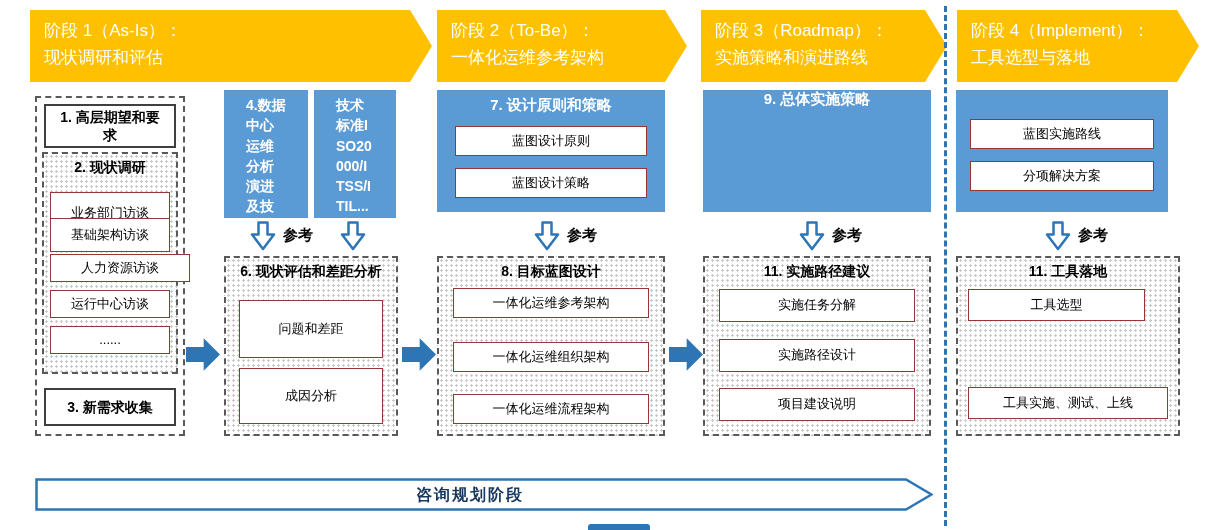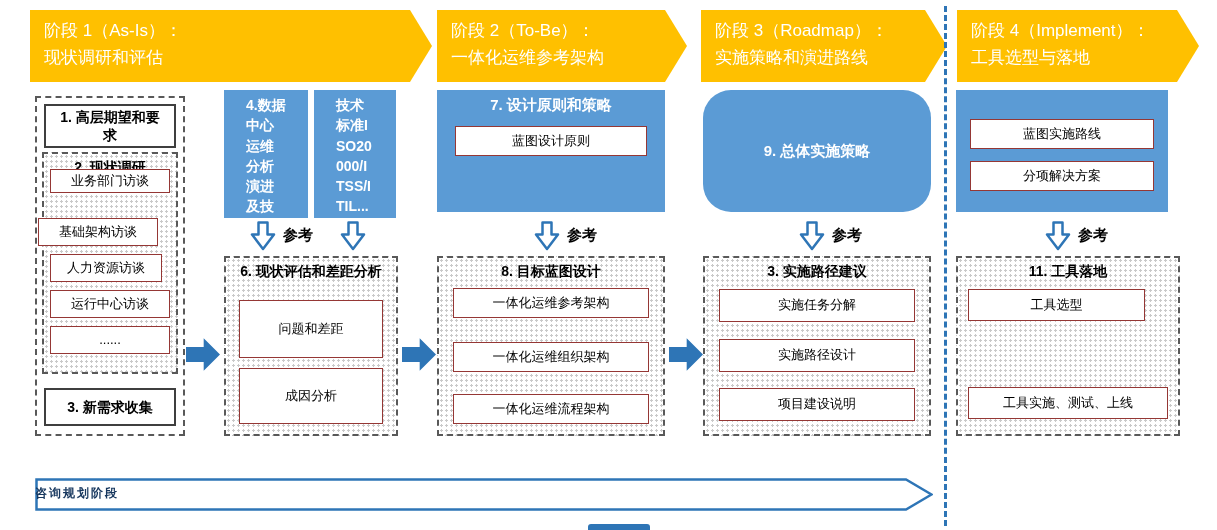--- a/index.html
+++ b/index.html
@@ -27,35 +27,35 @@
   .dashedbox {
     position:absolute; border:2px dashed #595959; background-color:#fff;
     background-image:radial-gradient(circle, #c9c9c9 1px, transparent 1.2px);
     background-size:5px 5px;
   }
   .boxtitle { font-weight:bold; font-size:14px; text-align:center; padding:4px 12px 0; color:#000; line-height:1.3; }
 
   .bluebox { position:absolute; background:#5B9BD5; color:#fff; font-weight:bold; }
   .refblue { font-size:14px; padding:5px 22px; word-break:break-all; line-height:1.45; text-align:left; }
   .bluetitle { font-size:15px; text-align:center; padding-top:6px; }
-  .bluecenter { display:flex; align-items:center; justify-content:center; font-size:15px;border-radius:28px; }
+  .bluecenter { display:flex; justify-content:center; font-size:15px; }
 
   .rarrow {
     position:absolute; width:34px; height:37px; background:#2E75B6;
     clip-path:polygon(0 30%, 52% 30%, 52% 6%, 100% 50%, 52% 94%, 52% 70%, 0 70%);
   }
   .darrow { position:absolute; }
   .ref { position:absolute; font-weight:bold; font-size:15px; color:#000; }
 
   .vline { position:absolute; width:0; border-left:3px dashed #2E75B6; }
 
   .barrow { position:absolute; height:33px; }
   .barrow-label {
-    position:absolute; top:7px; left:0; 
-    font-weight:bold; font-size:12px; color:#17375E; letter-spacing:2px;
+    position:absolute; top:7px; left:0; text-align:center;
+    font-weight:bold; font-size:16px; color:#17375E; letter-spacing:2px;
   }
   .stub { position:absolute; background:#2E75B6; border-radius:3px 3px 0 0; }
 </style>
 </head>
 <body>
 
 <div class="stage">
 
   <div class="banner" style="left:30px;width:402px">
     <div>阶段 1（As-Is）：</div>
@@ -72,23 +72,23 @@
   <div class="banner" style="left:957px;width:242px">
     <div>阶段 4（Implement）：</div>
     <div>工具选型与落地</div>
   </div>
 
   <div class="dashed-plain" style="left:35px;top:96px;width:150px;height:340px"></div>
   <div class="solidbox" style="left:44px;top:104px;width:132px;height:44px;padding:2px 8px">1. 高层期望和要求</div>
   <div class="dashedbox" style="left:42px;top:152px;width:136px;height:222px">
     <div class="boxtitle">2. 现状调研</div>
   </div>
-  <div class="whitebox" style="left:50px;top:169px;width:120px;height:24px">业务部门访谈</div>
-  <div class="whitebox" style="left:38px;top:218px;width:120px;height:28px">基础架构访谈</div>
-  <div class="whitebox" style="left:50px;top:254px;width:112px;height:28px">人力资源访谈</div>
+  <div class="whitebox" style="left:50px;top:192px;width:120px;height:42px">业务部门访谈</div>
+  <div class="whitebox" style="left:50px;top:218px;width:120px;height:34px">基础架构访谈</div>
+  <div class="whitebox" style="left:50px;top:254px;width:140px;height:28px">人力资源访谈</div>
   <div class="whitebox" style="left:50px;top:290px;width:120px;height:28px">运行中心访谈</div>
   <div class="whitebox" style="left:50px;top:326px;width:120px;height:28px">......</div>
   <div class="solidbox" style="left:44px;top:388px;width:132px;height:38px">3. 新需求收集</div>
 
   <div class="rarrow" style="left:186px;top:336px"></div>
 
   <div class="bluebox refblue" style="left:224px;top:90px;width:84px;height:128px">4.数据中心运维分析演进及技术发展趋势</div>
   <div class="bluebox refblue" style="left:314px;top:90px;width:82px;height:128px">技术标准ISO20000/ITSS/ITIL... ...</div>
 
   <svg class="darrow" style="left:250px;top:221px" width="26" height="30" viewBox="0 0 26 30">
@@ -104,20 +104,21 @@
   </div>
   <div class="whitebox" style="left:239px;top:300px;width:144px;height:58px">问题和差距</div>
   <div class="whitebox" style="left:239px;top:368px;width:144px;height:56px">成因分析</div>
 
   <div class="rarrow" style="left:402px;top:336px"></div>
 
   <div class="bluebox bluetitle" style="left:437px;top:90px;width:228px;height:122px">
     <div>7. 设计原则和策略</div>
   </div>
   <div class="whitebox" style="left:455px;top:126px;width:192px;height:30px">蓝图设计原则</div>
+  <div class="whitebox" style="left:455px;top:168px;width:192px;height:30px">蓝图设计策略</div>
 
   <svg class="darrow" style="left:534px;top:221px" width="26" height="30" viewBox="0 0 26 30">
     <path d="M8.5 1.5 L17.5 1.5 L17.5 13.5 L24 13.5 L13 28 L2 13.5 L8.5 13.5 Z" fill="#ffffff" stroke="#2E75B6" stroke-width="2.5" stroke-linejoin="round"></path>
   </svg>
   <div class="ref" style="left:567px;top:226px">参考</div>
 
   <div class="dashedbox" style="left:437px;top:256px;width:228px;height:180px">
     <div class="boxtitle">8. 目标蓝图设计</div>
   </div>
   <div class="whitebox" style="left:453px;top:288px;width:196px;height:30px">一体化运维参考架构</div>
@@ -129,21 +130,21 @@
   <div class="bluebox bluecenter" style="left:703px;top:90px;width:228px;height:122px">
     <span>9. 总体实施策略</span>
   </div>
 
   <svg class="darrow" style="left:799px;top:221px" width="26" height="30" viewBox="0 0 26 30">
     <path d="M8.5 1.5 L17.5 1.5 L17.5 13.5 L24 13.5 L13 28 L2 13.5 L8.5 13.5 Z" fill="#ffffff" stroke="#2E75B6" stroke-width="2.5" stroke-linejoin="round"></path>
   </svg>
   <div class="ref" style="left:832px;top:226px">参考</div>
 
   <div class="dashedbox" style="left:703px;top:256px;width:228px;height:180px">
-    <div class="boxtitle">3. 实施路径建议</div>
+    <div class="boxtitle">11. 实施路径建议</div>
   </div>
   <div class="whitebox" style="left:719px;top:289px;width:196px;height:33px">实施任务分解</div>
   <div class="whitebox" style="left:719px;top:339px;width:196px;height:33px">实施路径设计</div>
   <div class="whitebox" style="left:719px;top:388px;width:196px;height:33px">项目建设说明</div>
 
   <div class="vline" style="left:944px;top:6px;height:520px"></div>
 
   <div class="bluebox" style="left:956px;top:90px;width:212px;height:122px"></div>
   <div class="whitebox" style="left:970px;top:119px;width:184px;height:30px">蓝图实施路线</div>
   <div class="whitebox" style="left:970px;top:161px;width:184px;height:30px">分项解决方案</div>

